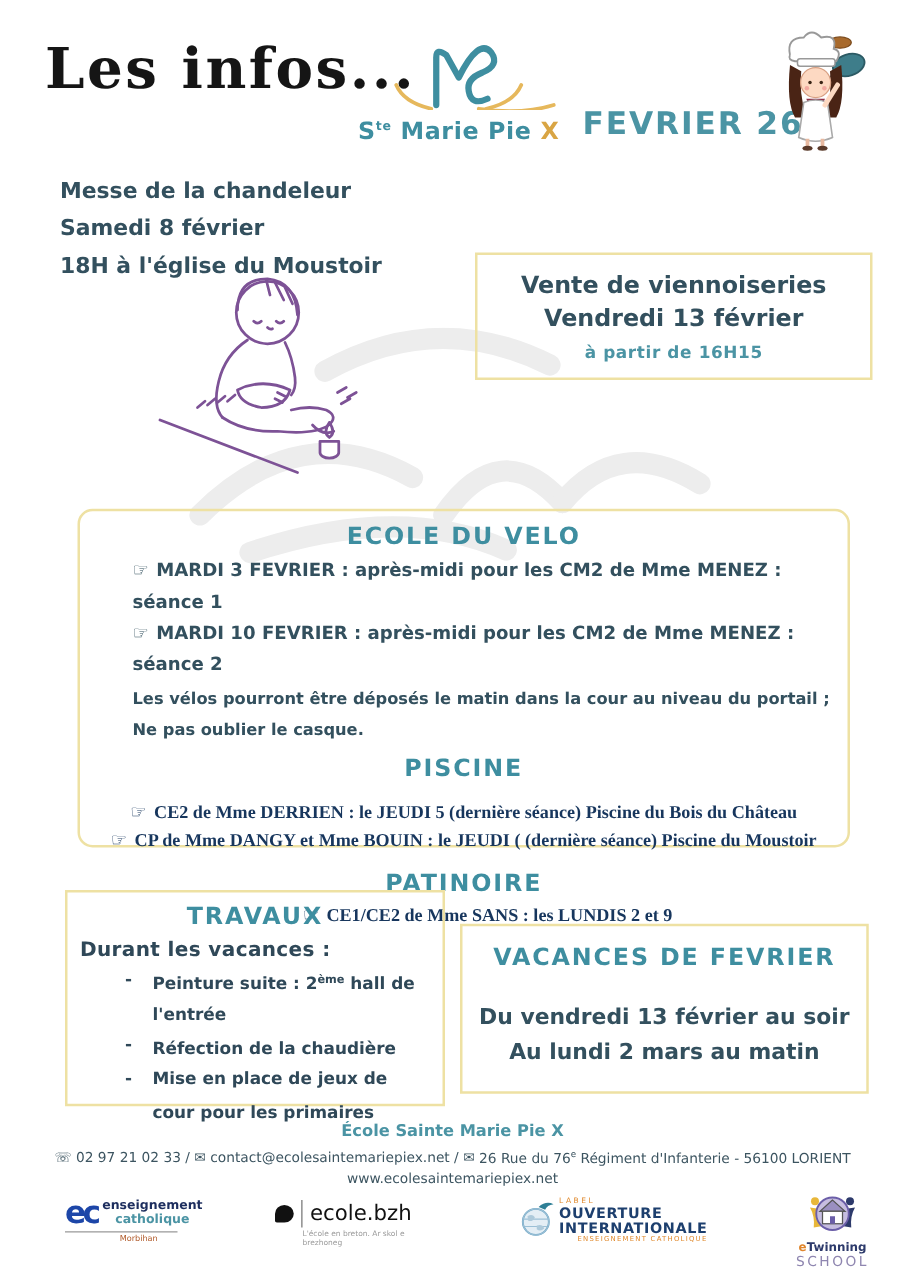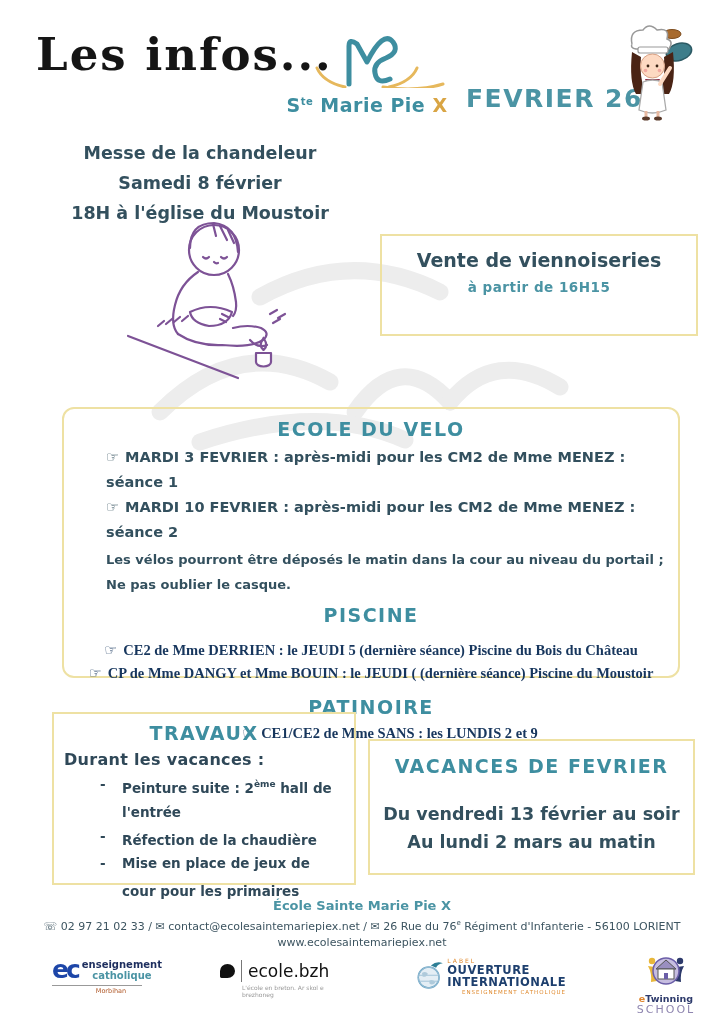--- a/index.html
+++ b/index.html
@@ -10,25 +10,25 @@
   .les-infos{left:36px;top:28px;font-family:"DejaVu Serif",serif;font-weight:bold;
              font-size:45px;color:#151515;letter-spacing:2px;z-index:2;}
   .logo{left:284px;top:28px;width:166px;text-align:center;z-index:2;}
   .logo-name{font-size:19px;color:#3e8ea0;font-weight:bold;letter-spacing:.5px;margin-top:2px;}
   .logo-name sup{font-size:10px;}
   .logo-x{color:#d9a544;font-weight:bold;}
   .edition{left:466px;top:84px;font-size:25px;font-weight:bold;color:#4b94a4;
            letter-spacing:1.5px;z-index:2;}
   .chef{left:596px;top:24px;z-index:2;}
   
-  .chandeleur{left:48px;top:138px;width:304px;text-align:center;color:#33505e;
+  .chandeleur{left:48px;top:138px;width:304px;color:#33505e;
               font-weight:bold;font-size:17.5px;line-height:30px;z-index:2;}
   
   .ybox{border:2px solid #eee1a3;background:transparent;z-index:2;box-sizing:border-box;}
-  .vienn{left:380px;top:202px;width:318px;height:102px;text-align:center;padding-top:11px;margin-top:32px;}
+  .vienn{left:380px;top:202px;width:318px;height:102px;text-align:center;padding-top:11px;}
   .vienn .l1,.vienn .l2{font-size:19px;font-weight:bold;color:#33505e;line-height:27px;}
   .vienn .l3{font-size:13.5px;font-weight:bold;color:#4b94a4;margin-top:5px;letter-spacing:.5px;}
   
   .child{left:110px;top:210px;z-index:2;}
   .watermark{left:140px;top:262px;z-index:0;}
   
   .main-box{left:62px;top:407px;width:618px;height:271px;padding:8px 14px 0 14px;border-radius:12px;}
   .sec-title{text-align:center;color:#3e8ea0;font-size:19px;font-weight:bold;
              letter-spacing:1.5px;line-height:24px;}
   .velo-list{margin:4px 0 0 28px;font-size:14.5px;font-weight:bold;color:#33505e;line-height:25px;}
@@ -136,20 +136,21 @@
   </svg>
 
   <div class="abs chandeleur">
     <div>Messe de la chandeleur</div>
     <div>Samedi 8 février</div>
     <div>18H à l'église du Moustoir</div>
   </div>
 
   <div class="abs ybox vienn">
     <div class="l1">Vente de viennoiseries</div>
+    <div class="l2">Vendredi 13 février</div>
     <div class="l3">à partir de 16H15</div>
   </div>
 
   <svg class="abs child" width="220" height="172" viewBox="0 0 220 172">
     <g fill="none" stroke="#7d5296" stroke-width="2.2" stroke-linecap="round" stroke-linejoin="round">
       <circle cx="104" cy="40" r="25" fill="#ffffff"></circle>
       <path d="M80 38 Q80 13 104 13 Q126 15 128 42"></path>
       <path d="M110 16 L117 30 M118 20 L124 33 M103 14 L106 26"></path>
       <path d="M93 47 q3 3 6 0 M111 47 q3 3 6 0"></path>
       <path d="M104 52 q2 2 4 1"></path>

